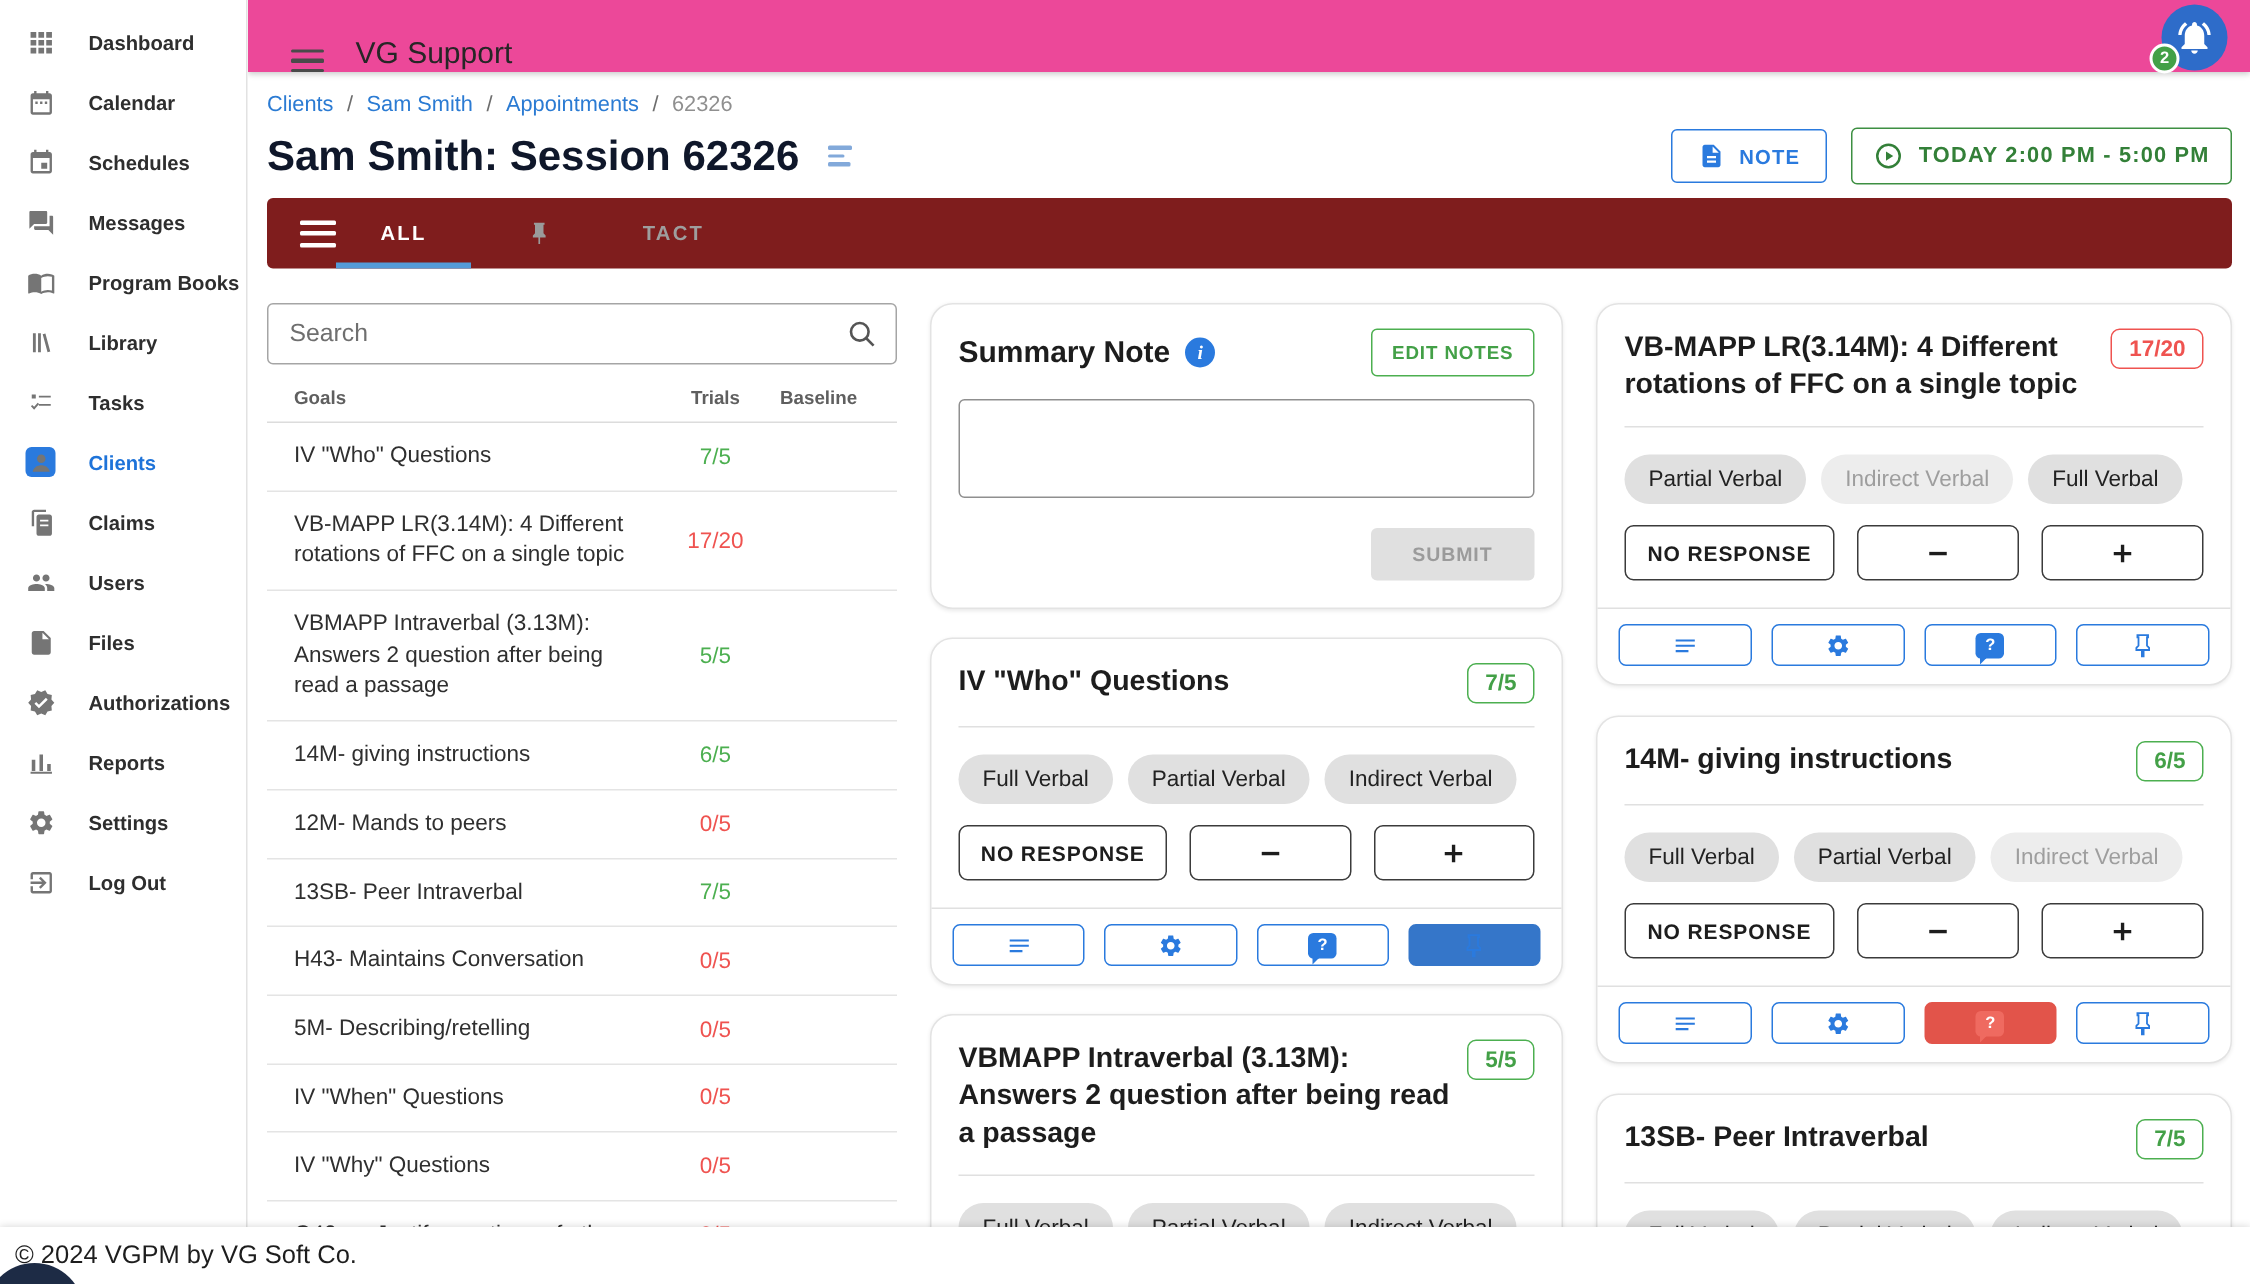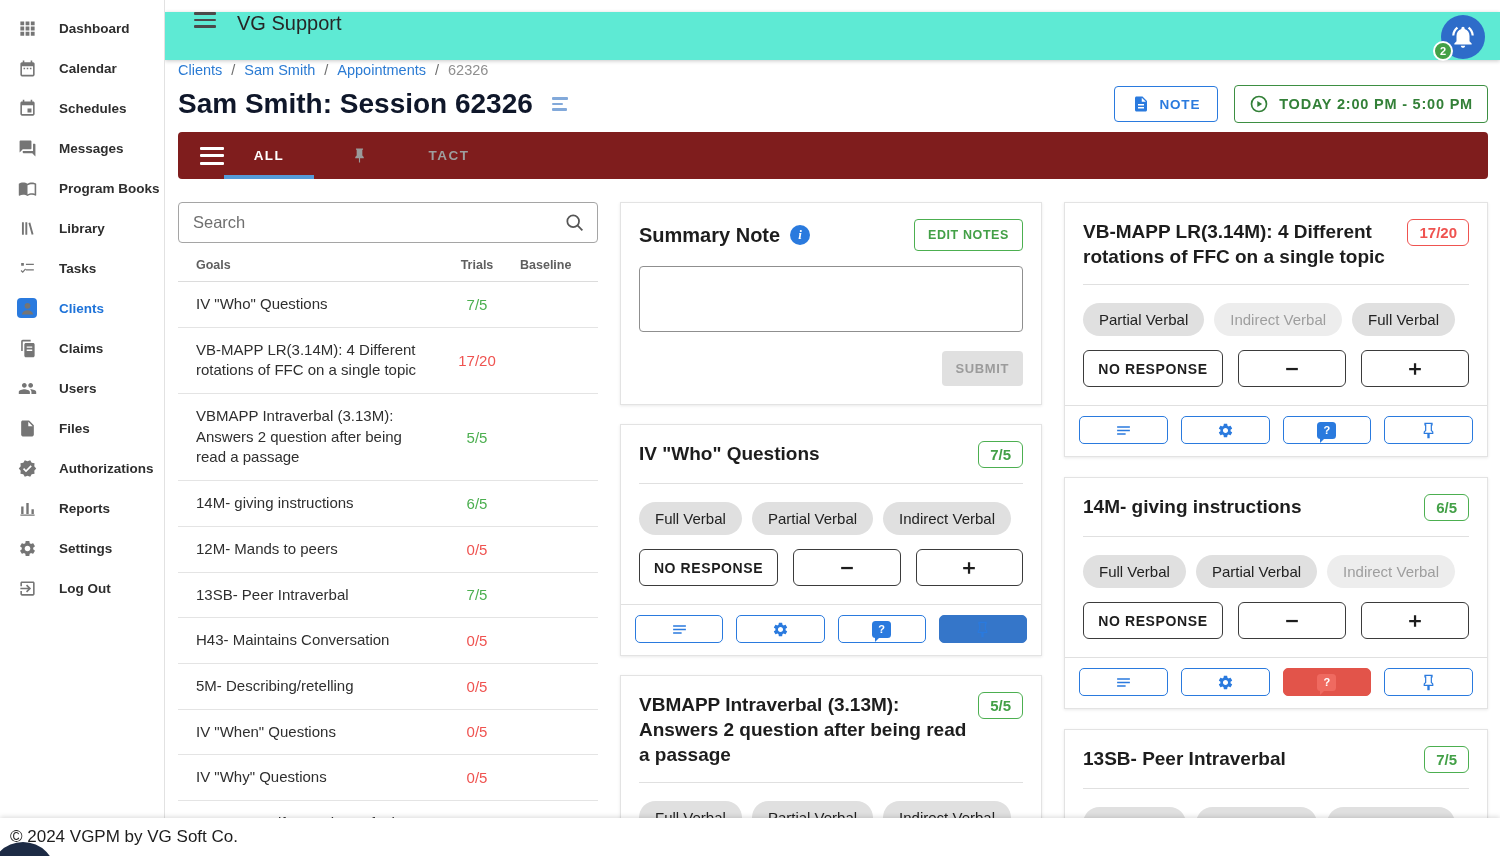--- a/index.html
+++ b/index.html
@@ -11,22 +11,22 @@
              border-right:1px solid #e2e2e2; z-index:5; padding-top:8px; }
   .side-item { display:flex; align-items:center; height:40px; padding-left:16px; cursor:pointer; }
   .side-item .s-ico { width:22px; height:22px; display:flex; align-items:center; justify-content:center; margin-right:21px; flex:none; }
   .side-item .s-ico svg { width:19px; height:19px; fill:#757575; }
   .side-item .s-label { font-size:13.5px; font-weight:700; color:#2e2e2e; white-space:nowrap; }
   .side-item.active .s-label { color:#1e73d9; }
   .clients-badge { width:20px; height:20px; background:#2a7ade; border-radius:4px; display:flex; align-items:center; justify-content:center; }
   .clients-badge svg { width:14px; height:14px; fill:#fff; }
 
   
-  .topbar { position:fixed; left:165px; right:0; top:12px; height:48px; background:#5eead4;
-            box-shadow:0 1px 4px rgba(0,0,0,.22); z-index:4; display:flex; align-items:flex-start; }
+  .topbar { position:fixed; left:165px; right:0; top:0; height:48px; background:#ec4899;
+            box-shadow:0 1px 4px rgba(0,0,0,.22); z-index:4; display:flex; align-items:flex-end; }
   .burger { width:22px; display:flex; flex-direction:column; gap:4px; margin-left:29px; cursor:pointer; }
   .burger span { height:2.5px; background:#4a4a4a; border-radius:1px; }
   .app-title { font-size:20px; color:#262626; font-weight:500; margin-left:21px; }
   .bell-wrap { position:absolute; right:15px; top:3px; width:44px; height:44px; border-radius:50%;
                background:#2e6cc9; display:flex; align-items:center; justify-content:center; cursor:pointer; }
   .bell-wrap svg { width:26px; height:26px; fill:#fff; }
   .bell-badge { position:absolute; left:-8px; bottom:-2px; width:20px; height:20px; background:#43a047;
                 border:2px solid #fff; border-radius:50%; color:#fff; font-size:11px; font-weight:700;
                 display:flex; align-items:center; justify-content:center; }
 
@@ -83,37 +83,37 @@
   .g-header span { font-size:12.5px; font-weight:700; color:#5f5f5f; }
 
   .g-row { display:flex; align-items:center; border-bottom:1px solid #e4e4e4; padding:12px 0; cursor:pointer; }
   .g-row .g-name { flex:1; padding:0 10px 0 18px; font-size:15px; color:#2f2f2f; line-height:1.38; }
   .g-row .g-trials { width:86px; text-align:center; font-size:15px; }
   .g-row .g-baseline { width:78px; }
   .g-trials.pass { color:#4caf50; }
   .g-trials.fail { color:#ef5350; }
 
   
-  .card { background:#fff; border:1px solid #e3e3e3; border-radius:0; box-shadow:0 1px 3px rgba(0,0,0,.09);
+  .card { background:#fff; border:1px solid #e3e3e3; border-radius:15px; box-shadow:0 1px 3px rgba(0,0,0,.09);
           margin-bottom:19px; }
   .card-pad { padding:16px 18px 18px; }
 
   
   .sn-head { display:flex; align-items:center; justify-content:space-between; }
   .sn-title-wrap { display:flex; align-items:center; gap:10px; }
   .sn-title { font-size:20px; font-weight:700; color:#1d1d1d; }
   .info-dot { width:20px; height:20px; border-radius:50%; background:#2a7ade; color:#fff; font-size:13px;
               font-weight:700; display:flex; align-items:center; justify-content:center; font-style:italic;
               font-family:"Liberation Serif", serif; }
   .btn-edit-notes { border:1px solid #4caf50; border-radius:4px; background:#fff; color:#43a047;
                     font-size:12.5px; font-weight:700; letter-spacing:.6px; padding:8px 13px; cursor:pointer; font-family:inherit; }
   .sn-textarea { width:100%; height:66px; border:1px solid #8f8f8f; border-radius:4px; margin-top:15px;
                  resize:none; font-family:inherit; font-size:14px; padding:8px; }
   .sn-submit-row { display:flex; justify-content:flex-end; margin-top:15px; }
-  .btn-submit { background:#e0e0e0; color:#9b9b9b; border:none; border-radius:4px; padding:10px 14px;
+  .btn-submit { background:#e0e0e0; color:#9b9b9b; border:none; border-radius:4px; padding:10px 28px;
                 font-size:13px; font-weight:700; letter-spacing:.6px; cursor:default; font-family:inherit; }
 
   
   .gc-head { display:flex; justify-content:space-between; align-items:flex-start; }
   .gc-title { flex:1; font-size:19px; font-weight:700; color:#1d1d1d; line-height:1.32; padding-right:10px; }
   .gc-score { border:1.5px solid; border-radius:6px; padding:4px 11px; font-size:15px; font-weight:700; flex:none; }
   .gc-score.pass { color:#43a047; border-color:#4caf50; }
   .gc-score.fail { color:#ef5350; border-color:#ef5350; }
   .gc-divider { border-top:1px solid #e0e0e0; margin:15px 0 18px; }
   .chip-row { display:flex; gap:10px; flex-wrap:wrap; }

